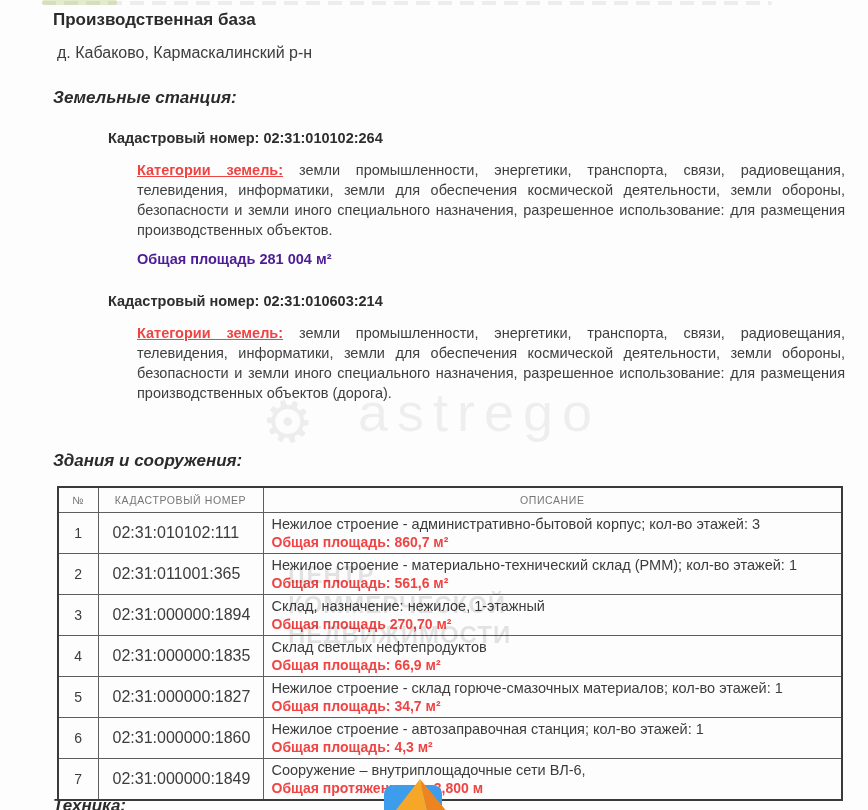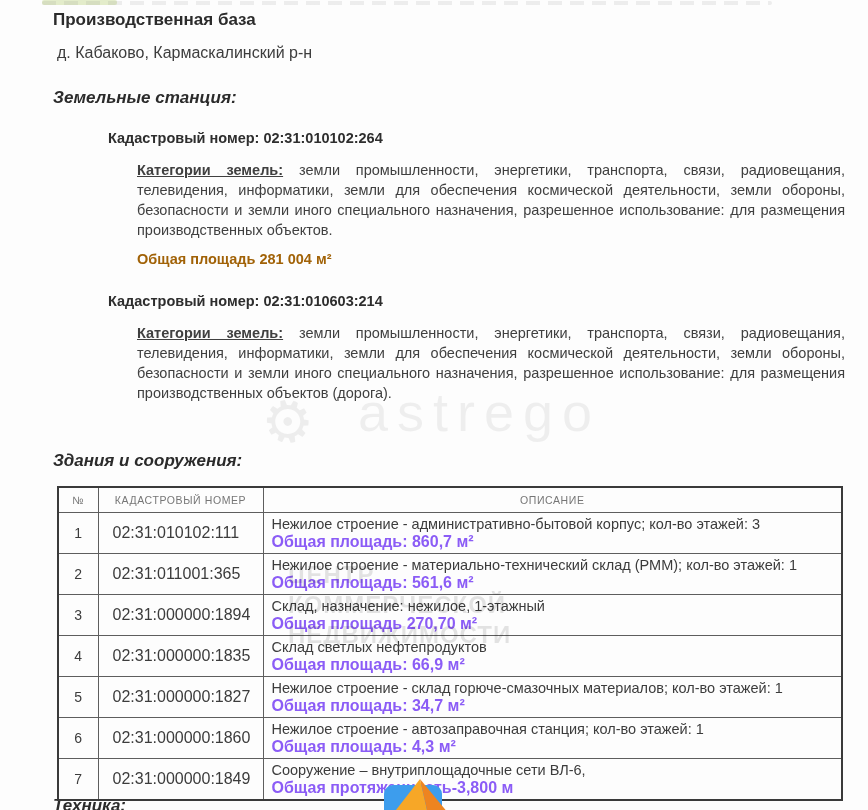--- a/index.html
+++ b/index.html
@@ -48,25 +48,25 @@
   .cad-1 { top: 130px; }
   .cad-2 { top: 293px; }
 
   .land-para {
     position: absolute; left: 137px; width: 708px;
     font-size: 14.5px; line-height: 20px; text-align: justify;
     color: #404040; margin: 0;
   }
   .para-1 { top: 160px; }
   .para-2 { top: 323px; }
-  .lead { font-weight: bold; text-decoration: underline; color: #404040; }
+  .lead { font-weight: bold; text-decoration: underline; color: #ef4444; }
 
   .area-line {
     position: absolute; left: 137px;
-    font-size: 14.5px; font-weight: bold; color: #a16207;
+    font-size: 14.5px; font-weight: bold; color: #4c1d95;
   }
   .area-1 { top: 251px; }
   .area-2 { top: 414px; }
 
   
   .bld-table {
     position: absolute; left: 57px; top: 486px;
     width: 786px; border-collapse: collapse; table-layout: fixed;
     background: transparent; z-index: 1;
   }
@@ -79,21 +79,21 @@
   .bld-table thead tr { height: 25px; }
   .bld-table thead th {
     font-size: 10.5px; font-weight: normal; color: #767676;
     letter-spacing: .6px; text-align: center;
   }
   .bld-table tbody tr { height: 38px; }
   td.cell-num { text-align: center; font-size: 14px; color: #3c3c3c; }
   td.cell-cad { padding-left: 14px; font-size: 16px; color: #3c3c3c; }
   td.cell-desc { padding: 2px 8px 2px 8px; }
   .desc-line { font-size: 14.5px; line-height: 18px; color: #3c3c3c; }
-  .desc-detail { font-size: 16px; line-height: 18px; font-weight: bold; color: #8b5cf6; }
+  .desc-detail { font-size: 14px; line-height: 18px; font-weight: bold; color: #ef4444; }
 
   
   .wm { position: absolute; pointer-events: none; z-index: 2; color: #000; }
   .wm-astrego {
     left: 358px; top: 381px; font-size: 54px; letter-spacing: 9px;
     opacity: .055; font-weight: 500;
   }
   .wm-gear {
     left: 262px; top: 388px; font-size: 58px; opacity: .06;
     transform: rotate(-14deg);

